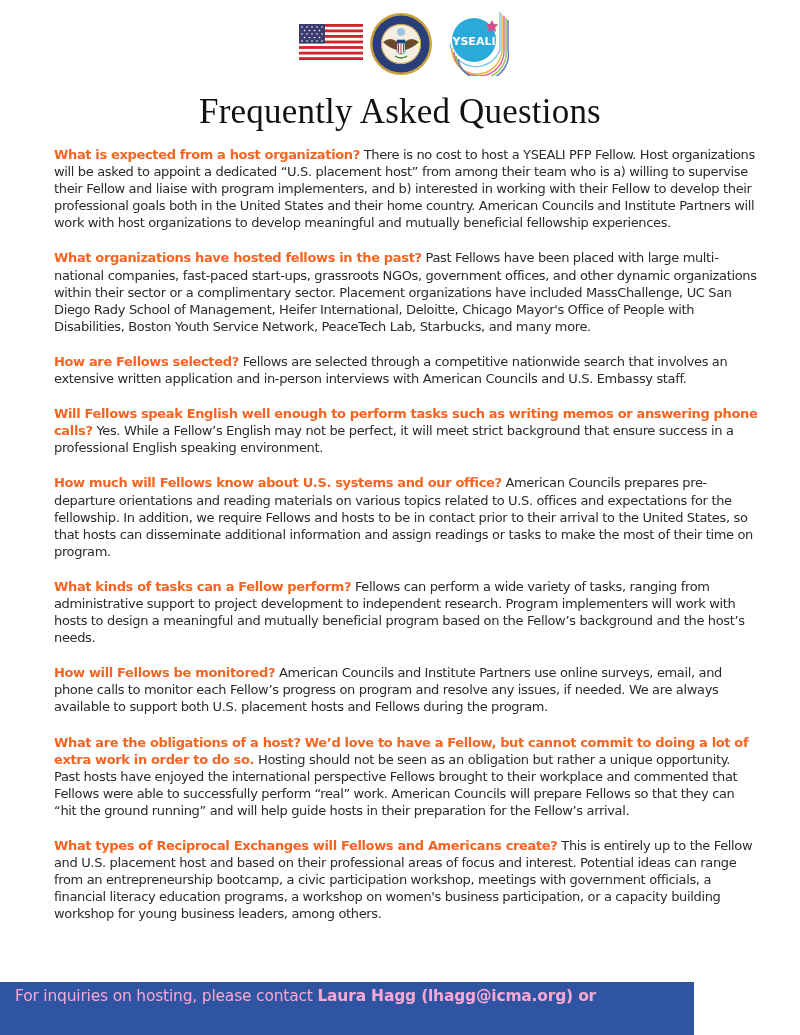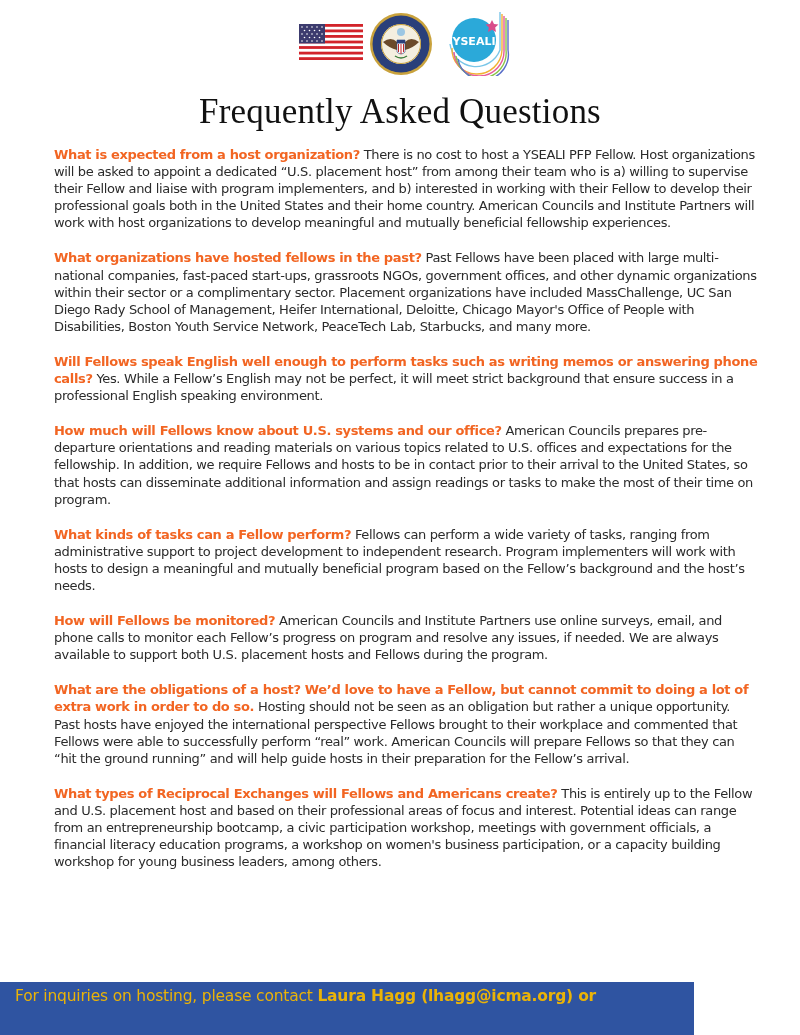--- a/index.html
+++ b/index.html
@@ -71,21 +71,21 @@
       color: #f26522;
       font-weight: bold;
     }
     .footer {
       position: absolute;
       left: 0;
       top: 982px;
       width: 694px;
       height: 53px;
       background: #2f54a1;
-      color: #eab308;
+      color: #f9a8d4;
       box-sizing: border-box;
       padding: 2px 0 0 15px;
       font-size: 15.5px;
       line-height: 24px;
       letter-spacing: -0.2px;
     }
     .footer b { font-weight: bold; }
   </style>
 </head>
 <body>
@@ -163,20 +163,21 @@
   </svg>
 </div>
 
 <h1 class="page-title" style="margin:0;font-weight:normal;">Frequently Asked Questions</h1>
 
 <div class="faq">
   <p class="faq-item"><span class="q">What is expected from a host organization?</span> <span class="a">There is no cost to host a YSEALI PFP Fellow. Host organizations will be asked to appoint a dedicated “U.S. placement host” from among their team who is a) willing to supervise their Fellow and liaise with program implementers, and b) interested in working with their Fellow to develop their professional goals both in the United States and their home country. American Councils and Institute Partners will work with host organizations to develop meaningful and mutually beneficial fellowship experiences.</span></p>
 
   <p class="faq-item"><span class="q">What organizations have hosted fellows in the past?</span> <span class="a">Past Fellows have been placed with large multi-national companies, fast-paced start-ups, grassroots NGOs, government offices, and other dynamic organizations within their sector or a complimentary sector. Placement organizations have included MassChallenge, UC San Diego Rady School of Management, Heifer International, Deloitte, Chicago Mayor's Office of People with Disabilities, Boston Youth Service Network, PeaceTech Lab, Starbucks, and many more.</span></p>
 
+  <p class="faq-item"><span class="q">How are Fellows selected?</span> <span class="a">Fellows are selected through a competitive nationwide search that involves an extensive written application and in-person interviews with American Councils and U.S. Embassy staff.</span></p>
 
   <p class="faq-item"><span class="q">Will Fellows speak English well enough to perform tasks such as writing memos or answering phone calls?</span> <span class="a"> Yes. While a Fellow’s English may not be perfect, it will meet strict background that ensure success in a professional English speaking environment.</span></p>
 
   <p class="faq-item"><span class="q">How much will Fellows know about U.S. systems and our office?</span> <span class="a"> American Councils prepares pre-departure orientations and reading materials on various topics related to U.S. offices and expectations for the fellowship. In addition, we require Fellows and hosts to be in contact prior to their arrival to the United States, so that hosts can disseminate additional information and assign readings or tasks to make the most of their time on program.</span></p>
 
   <p class="faq-item"><span class="q">What kinds of tasks can a Fellow perform?</span> <span class="a"> Fellows can perform a wide variety of tasks, ranging from administrative support to project development to independent research. Program implementers will work with hosts to design a meaningful and mutually beneficial program based on the Fellow’s background and the host’s needs.</span></p>
 
   <p class="faq-item"><span class="q">How will Fellows be monitored?</span> <span class="a"> American Councils and Institute Partners use online surveys, email, and phone calls to monitor each Fellow’s progress on program and resolve any issues, if needed. We are always available to support both U.S. placement hosts and Fellows during the program.</span></p>
 
   <p class="faq-item"><span class="q">What are the obligations of a host? We’d love to have a Fellow, but cannot commit to doing a lot of extra work in order to do so.</span> <span class="a">Hosting should not be seen as an obligation but rather a unique opportunity. Past hosts have enjoyed the international perspective Fellows brought to their workplace and commented that Fellows were able to successfully perform “real” work. American Councils will prepare Fellows so that they can “hit the ground running” and will help guide hosts in their preparation for the Fellow’s arrival.</span></p>

